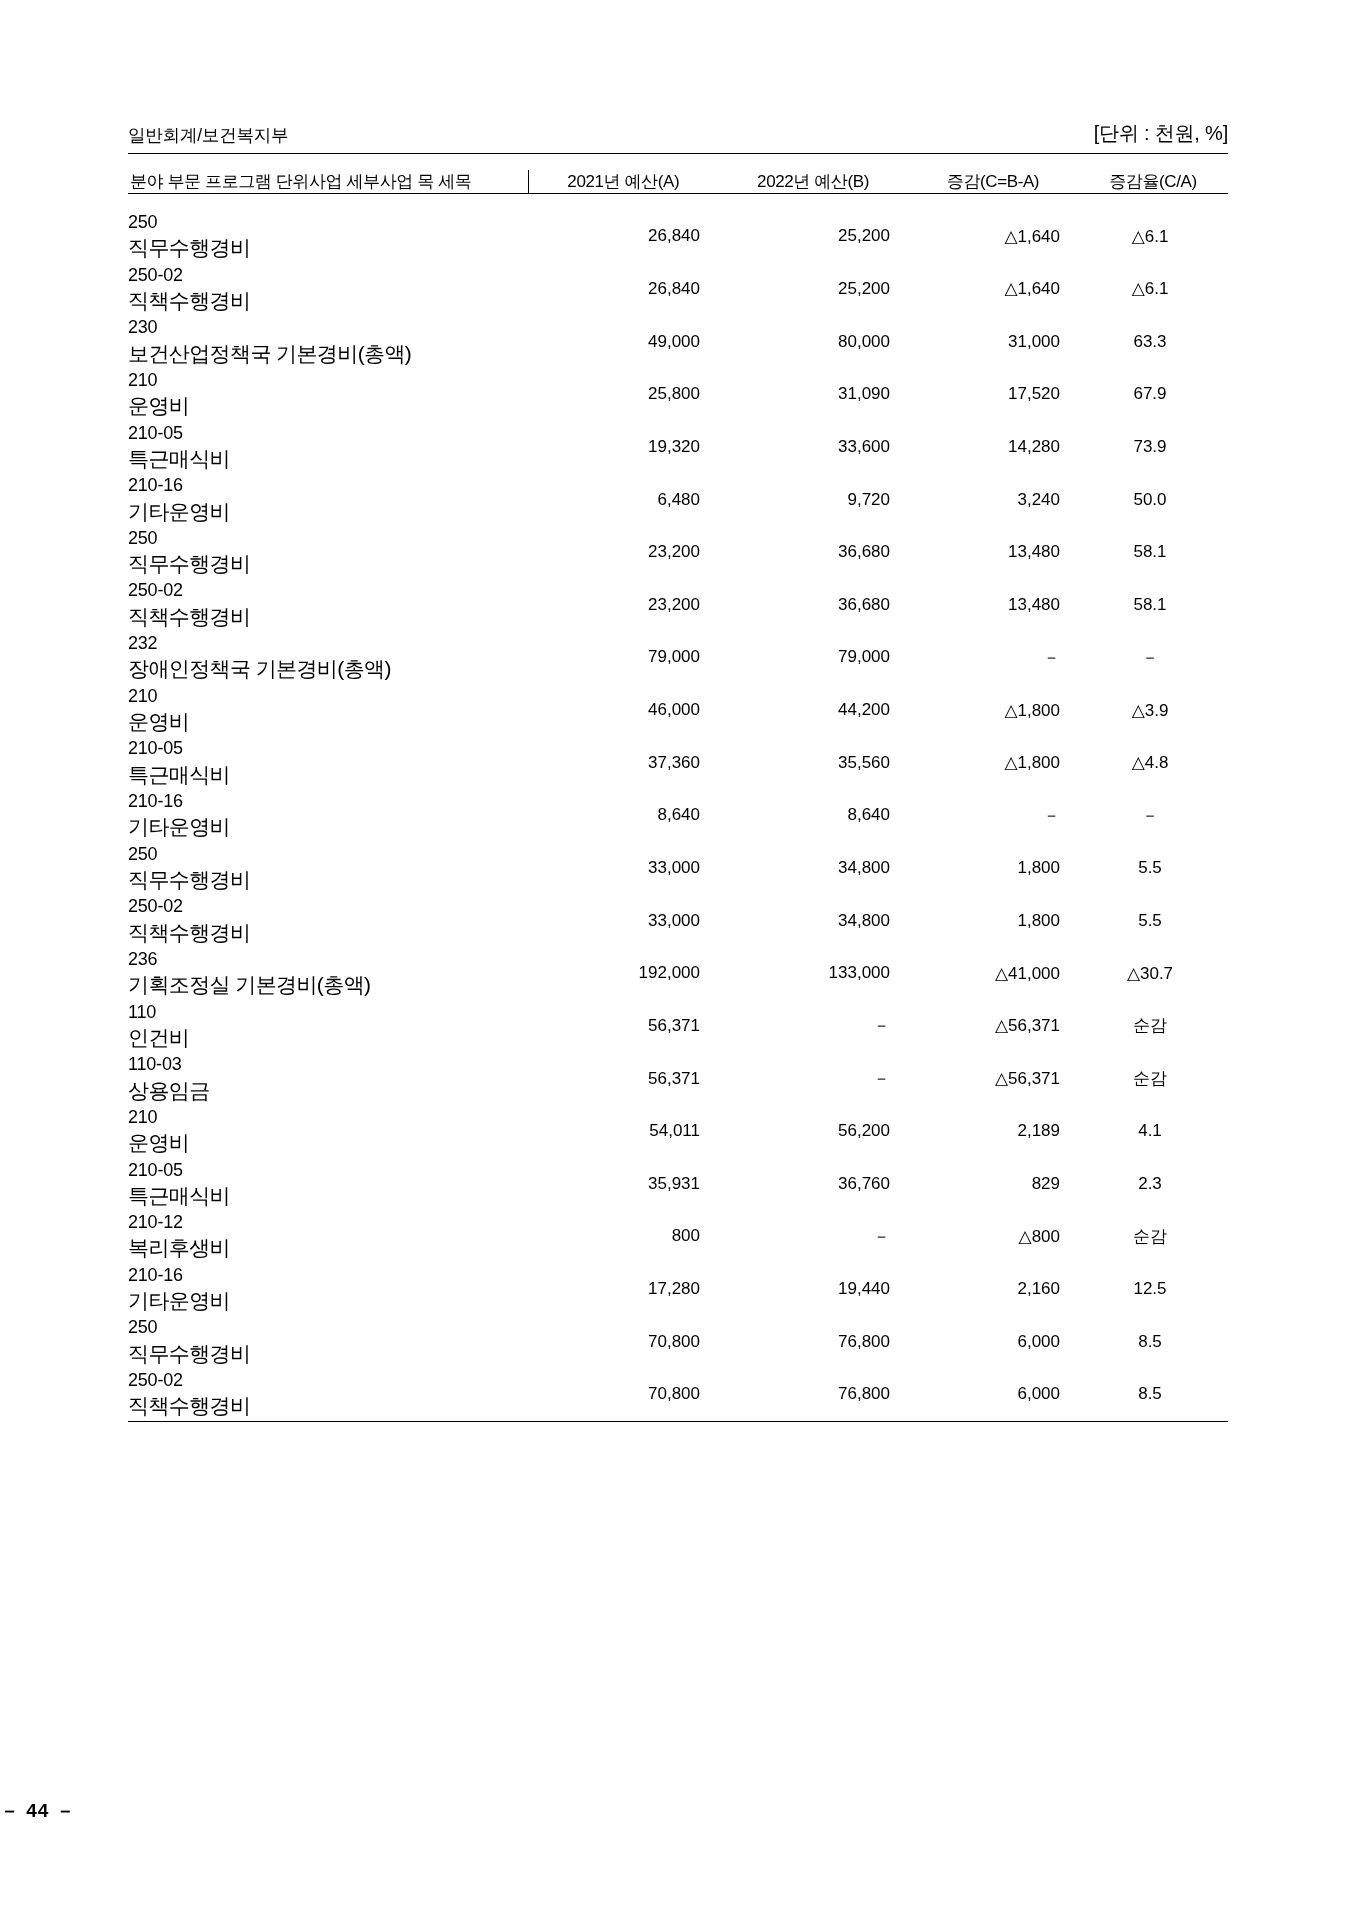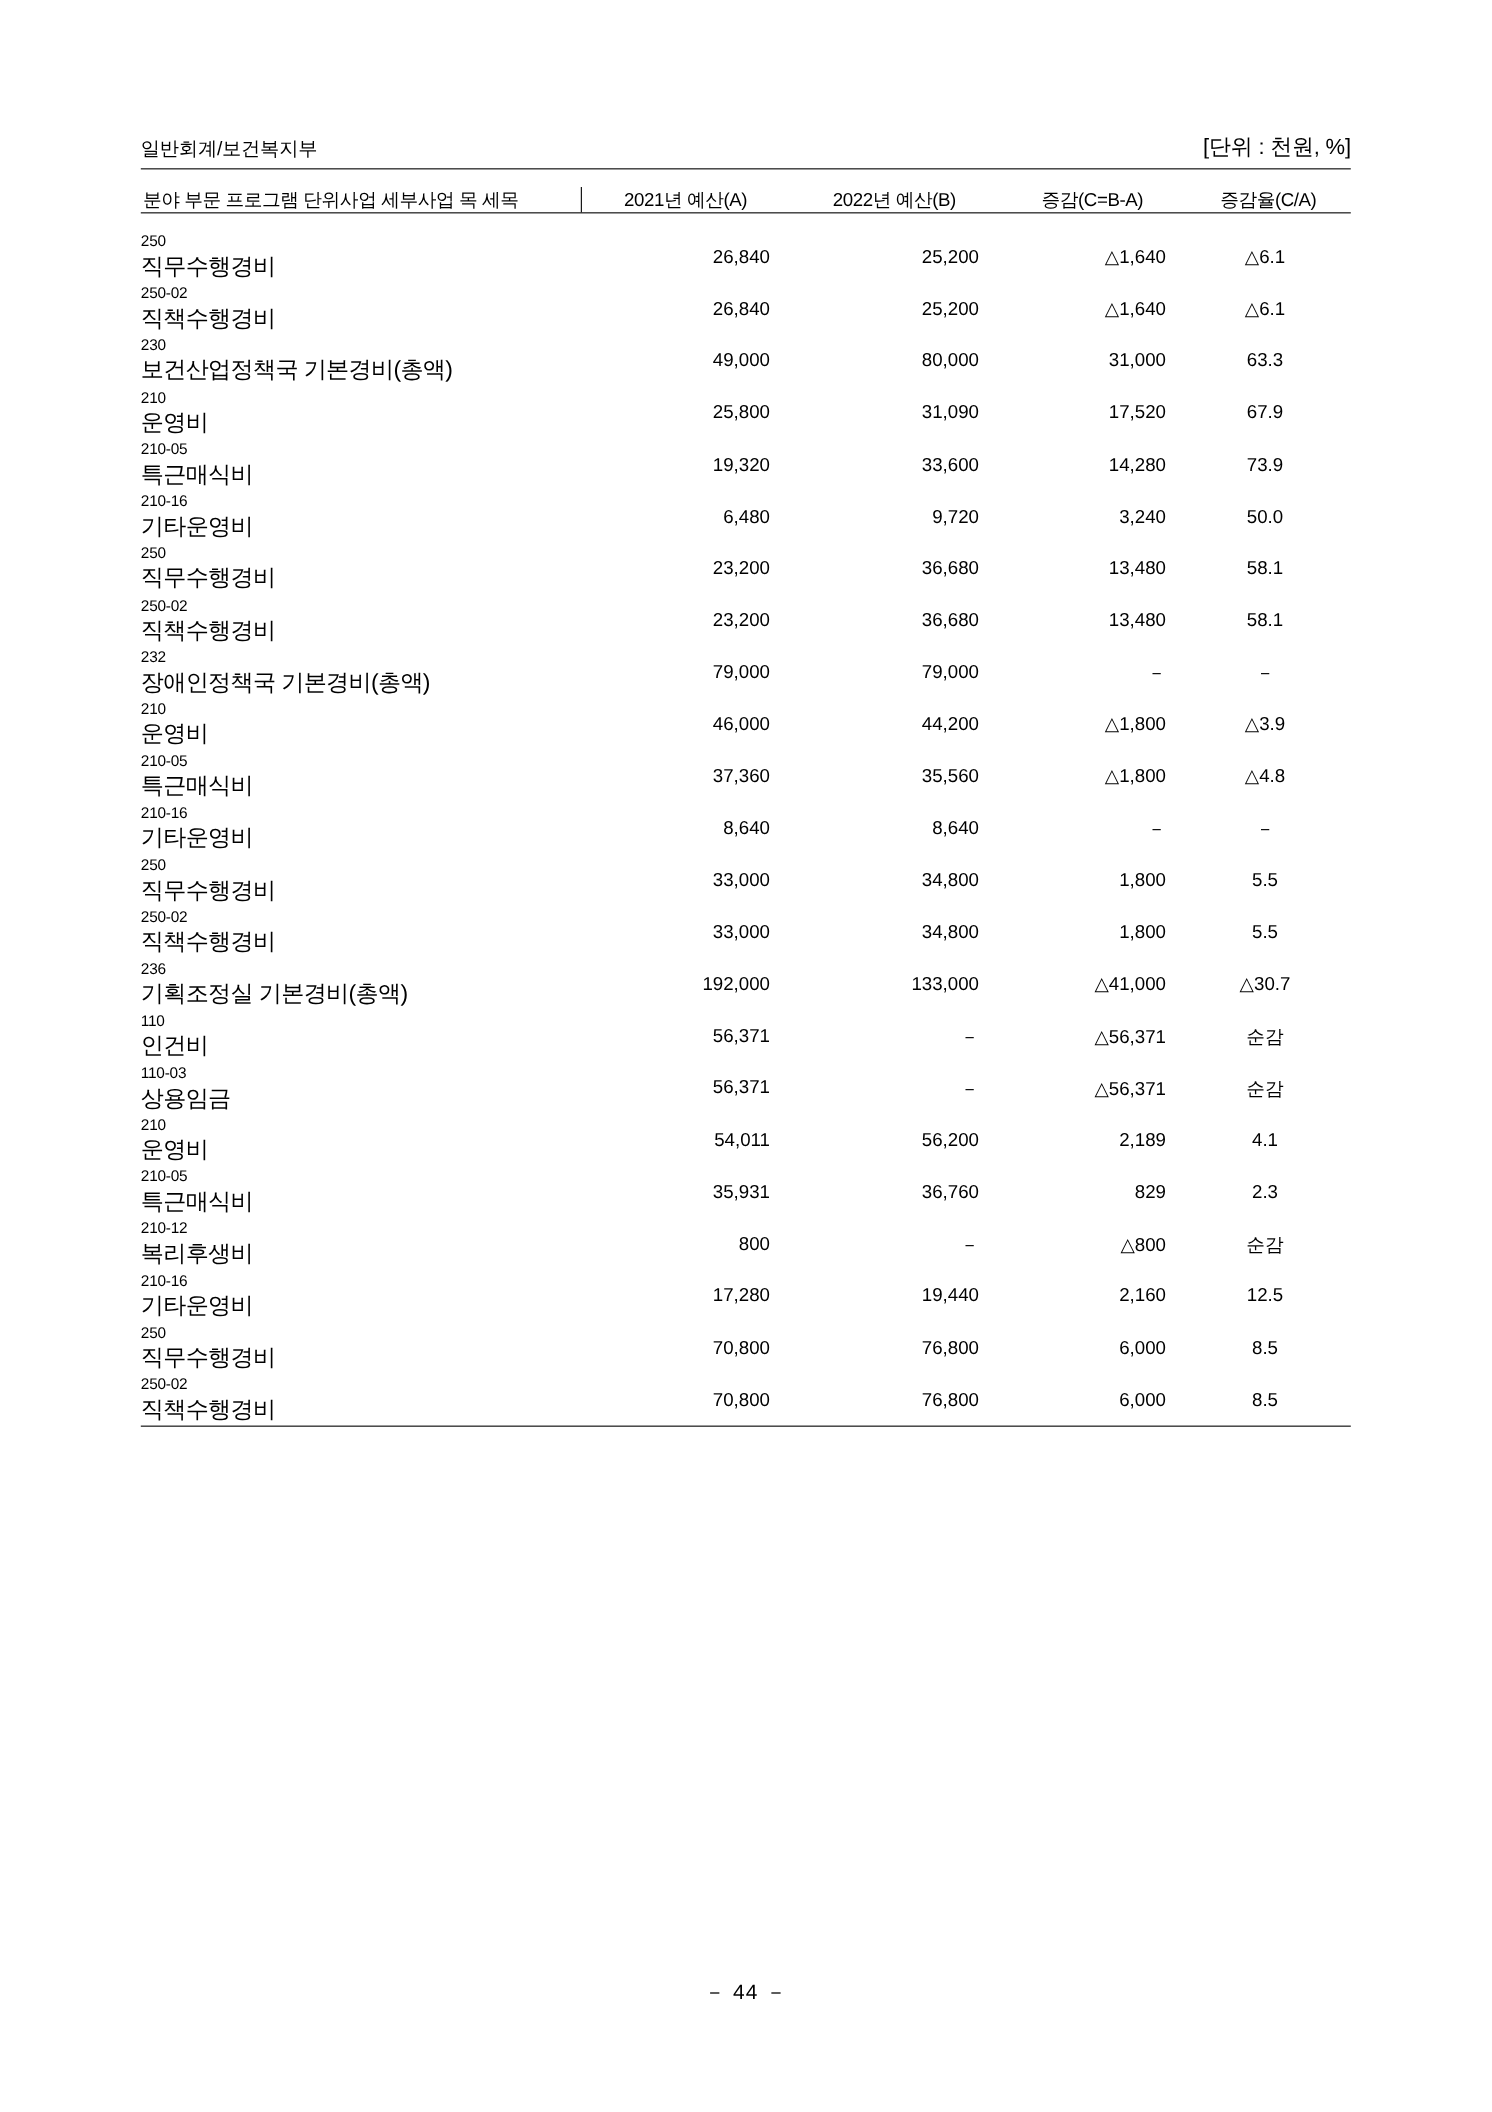--- a/index.html
+++ b/index.html
@@ -86,39 +86,40 @@
     text-align: right;
     padding-right: 18px;
     white-space: nowrap;
   }
   .row td.num.last {
     padding-right: 6px;
     text-align: center;
   }
   .code {
     display: block;
-    font-size: 14px;
+    font-size: 18px;
     letter-spacing: -0.2px;
   }
   .name {
     display: block;
     font-size: 21px;
     letter-spacing: -0.6px;
   }
   .lvl-1 { padding-left: 170px; }
   .lvl-2 { padding-left: 212px; }
   .lvl-3 { padding-left: 256px; }
   .footer {
     position: absolute;
     left: 0;
     right: 0;
     bottom: 96px;
-    text-align: center;
+    text-align: left;
     font-size: 19px;
     letter-spacing: 1px;
+    font-weight: bold;
   }
 </style>
 </head>
 <body>
 
 <div class="page">
   <div class="doc-body">
 
     <div class="head-row">
       <div class="head-left">일반회계/보건복지부</div>

